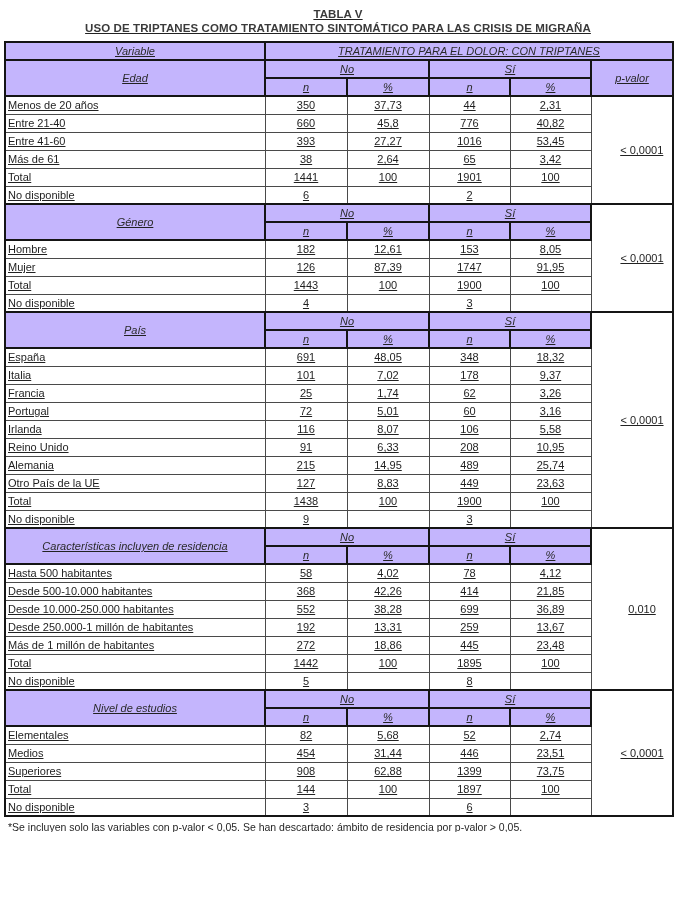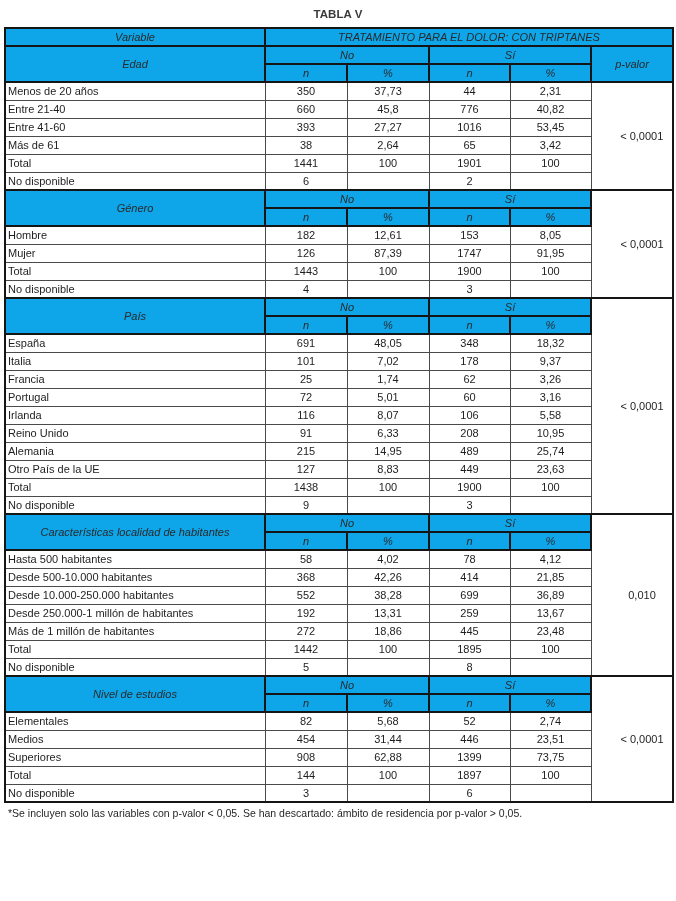--- a/index.html
+++ b/index.html
@@ -3,21 +3,21 @@
 <meta charset="utf-8">
 <style>
   * { box-sizing: border-box; }
   html, body {
     margin: 0; padding: 0;
     background: #ffffff;
     width: 676px; height: 901px;
     font-family: "Liberation Sans", "DejaVu Sans", sans-serif;
     color: #222222;
   }
-  .page { position: relative; width: 676px; height: 832px; overflow: hidden; }
+  .page { position: relative; width: 676px; height: 832px; overflow: hidden; text-decoration: underline; }
 
   .titles {
     padding-top: 7px;
     text-align: center;
     font-weight: bold;
     font-size: 11.5px;
     line-height: 14px;
     color: #3a3a3a;
     letter-spacing: 0.1px;
   }
@@ -35,21 +35,21 @@
     padding: 0 2px;
     font-size: 11px;
     line-height: 12px;
     text-align: center;
     vertical-align: middle;
     white-space: nowrap;
     overflow: hidden;
     color: #1e1e1e;
   }
   td.hdr {
-    background: #0ea5e9;
+    background: #c4b5fd;
     font-style: italic;
     border: 2px solid #151515;
     color: #2a2a2a;
   }
   td.lbl {
     text-align: left;
   }
   td.pcell { background: #ffffff; }
   td.ptop  { border-top: 2px solid #151515; padding-left: 22px; }
 
@@ -59,20 +59,21 @@
     color: #262626;
   }
 </style>
 </head>
 <body>
 
 <div class="page">
 
   <div class="titles">
     <div>TABLA V</div>
+    <div>USO DE TRIPTANES COMO TRATAMIENTO SINTOMÁTICO PARA LAS CRISIS DE MIGRAÑA</div>
   </div>
 
   <table class="stats">
     <colgroup>
       <col style="width:260px">
       <col style="width:82px">
       <col style="width:82px">
       <col style="width:81px">
       <col style="width:81px">
       <col style="width:82px">
@@ -253,21 +254,21 @@
           <td>100</td>
         </tr>
         <tr>
           <td class="lbl">No disponible</td>
           <td>9</td>
           <td></td>
           <td>3</td>
           <td></td>
         </tr>
         <tr>
-          <td class="hdr" rowspan="2">Características localidad de habitantes</td>
+          <td class="hdr" rowspan="2">Características incluyen de residencia</td>
           <td class="hdr" colspan="2">No</td>
           <td class="hdr" colspan="2">Sí</td>
           <td class="pcell ptop" rowspan="9">0,010</td>
         </tr>
         <tr>
           <td class="hdr">n</td>
           <td class="hdr">%</td>
           <td class="hdr">n</td>
           <td class="hdr">%</td>
         </tr>

